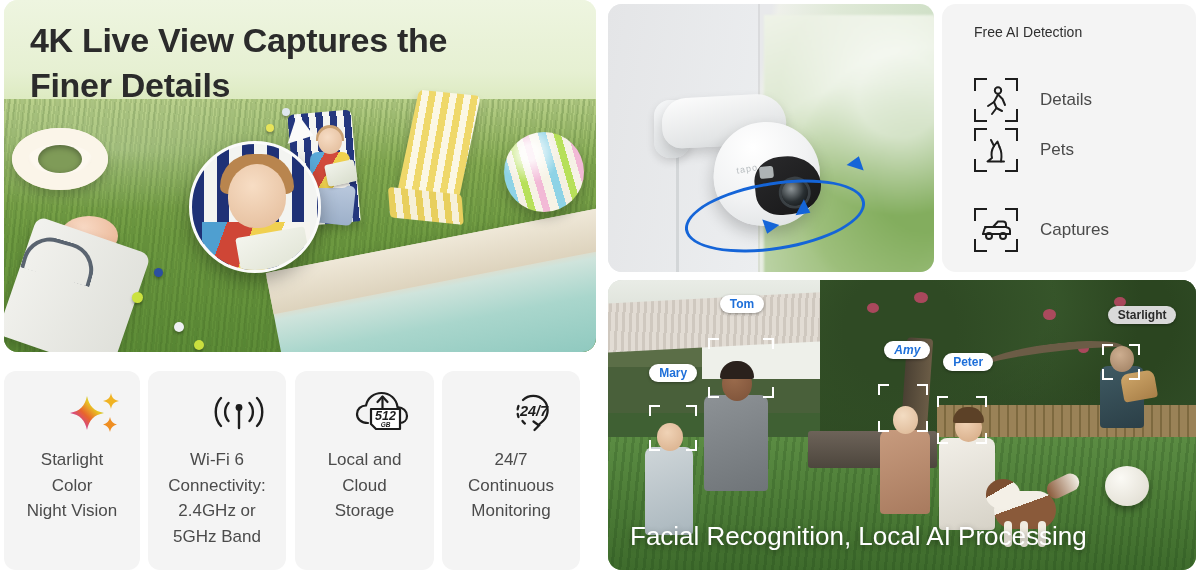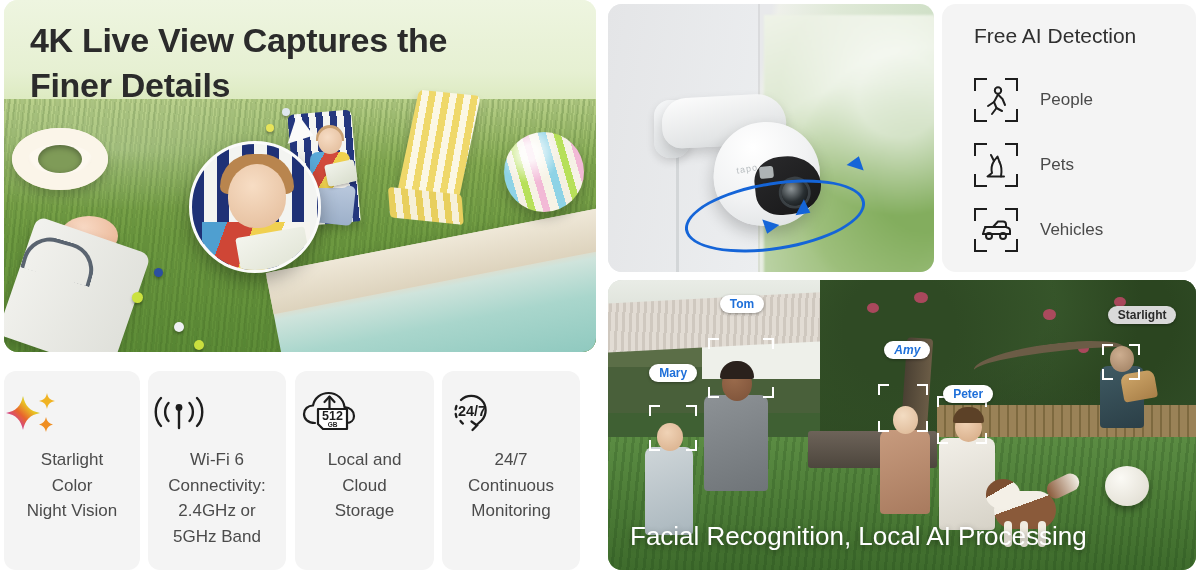--- a/index.html
+++ b/index.html
@@ -110,33 +110,33 @@
   .cam-logo{position:absolute;left:22px;top:44px;font-size:9px;color:#b9bec1;letter-spacing:1px;transform:rotate(-16deg);}
   .orbit{position:absolute;left:76px;top:178px;width:176px;height:62px;border:3px solid #1565d8;border-radius:50%;
         transform:rotate(-9deg);}
   .orbit-arrow{position:absolute;width:0;height:0;border-left:9px solid transparent;border-right:9px solid transparent;}
   .oa1{left:240px;top:152px;border-bottom:12px solid #1565d8;transform:rotate(18deg);}
   .oa2{left:152px;top:218px;border-top:12px solid #1565d8;transform:rotate(18deg);}
   .oa3{left:188px;top:200px;border-top:12px solid #1565d8;transform:rotate(-62deg);}
 
   
   #aidetect{left:942px;top:4px;width:254px;height:268px;background:#f4f4f4;}
-  .ai-title{position:absolute;left:32px;top:20px;font-size:21px;color:#2f2f2f;}
+  .ai-title{position:absolute;left:32px;top:20px;font-size:14px;color:#2f2f2f;}
   .ai-row{position:absolute;left:32px;display:flex;align-items:center;gap:22px;}
   .ai-label{font-size:17px;color:#4a4a4a;}
   .ai-icon{position:relative;width:44px;height:44px;}
   .brk{position:absolute;width:11px;height:11px;border:2px solid #1d1d1d;}
   .brk.tl{left:0;top:0;border-right:none;border-bottom:none;}
   .brk.tr{right:0;top:0;border-left:none;border-bottom:none;}
   .brk.bl{left:0;bottom:0;border-right:none;border-top:none;}
   .brk.br{right:0;bottom:0;border-left:none;border-top:none;}
 
   
   .fcard{position:absolute;top:371px;height:199px;background:#f4f4f4;border-radius:12px;}
-  .fc-icon{position:absolute;left:0;right:16px;top:16px;height:54px;display:flex;align-items:center;justify-content:flex-start;}
+  .fc-icon{position:absolute;left:0;right:16px;top:16px;height:54px;display:flex;align-items:center;justify-content:flex-end;font-style:italic;}
   .fc-text{position:absolute;left:8px;right:8px;top:76px;text-align:center;font-size:17px;line-height:1.5;color:#4b4b4b;white-space:pre-line;}
 
   
   #facial{left:608px;top:280px;width:588px;height:290px;
         background:
           linear-gradient(180deg,#cfd6cf 0 16%,#5b6e47 16% 30%,#49603a 30% 46%,#3f6033 46% 60%,#4e7a3c 60% 78%,#5e8f47 78% 100%);}
   .fr-sky{position:absolute;left:0;top:0;width:100%;height:22%;
         background:linear-gradient(180deg,#e9ece6,#d3d9cf);}
   .fr-roof{position:absolute;left:-2%;top:6%;width:46%;height:17%;
         background:repeating-linear-gradient(96deg,#cfc8bf 0 3px,#e2dcd4 3px 7px);transform:rotate(-3deg);}
@@ -260,24 +260,24 @@
       <div class="ai-icon">
         <span class="brk tl"></span><span class="brk tr"></span><span class="brk bl"></span><span class="brk br"></span>
         <svg width="44" height="44" viewBox="0 0 44 44" fill="none" stroke="#1d1d1d" stroke-width="2" stroke-linecap="round" stroke-linejoin="round">
           <circle cx="24" cy="12.5" r="3.2"></circle>
           <path d="M24 16.5 L20 24 L14 28"></path>
           <path d="M24 16.5 L28.5 21 L31 27"></path>
           <path d="M20 24 L22.5 30 L18 36"></path>
           <path d="M22.5 30 L28 33"></path>
         </svg>
       </div>
-      <div class="ai-label">People</div>
-    </div>
-
-    <div class="ai-row" style="top:139px;">
+      <div class="ai-label">Details</div>
+    </div>
+
+    <div class="ai-row" style="top:124px;">
       <div class="ai-icon">
         <span class="brk tl"></span><span class="brk tr"></span><span class="brk bl"></span><span class="brk br"></span>
         <svg width="44" height="44" viewBox="0 0 44 44" fill="none" stroke="#1d1d1d" stroke-width="2" stroke-linecap="round" stroke-linejoin="round">
           <path d="M17 12 L20 18 L23.5 13.5 L25.5 19"></path>
           <path d="M20 18 C17.5 22 17 26 18 30 L13.5 33.5 L30 33.5"></path>
           <path d="M25.5 19 C27.5 23 28 28 27 33.5"></path>
         </svg>
       </div>
       <div class="ai-label">Pets</div>
     </div>
@@ -286,21 +286,21 @@
       <div class="ai-icon">
         <span class="brk tl"></span><span class="brk tr"></span><span class="brk bl"></span><span class="brk br"></span>
         <svg width="44" height="44" viewBox="0 0 44 44" fill="none" stroke="#1d1d1d" stroke-width="2" stroke-linecap="round" stroke-linejoin="round">
           <path d="M9 26 L10.5 21 C11 19.5 12 19 13.5 19 L19 19 L24 13.5 L29 13.5 C31 13.5 32 14.5 32 16.5 L32 19 L34.5 20 C35.5 20.5 36 21.5 36 22.5 L36 26"></path>
           <path d="M9 26 L36 26"></path>
           <path d="M11 19 L32 19"></path>
           <circle cx="15" cy="28" r="3"></circle>
           <circle cx="29" cy="28" r="3"></circle>
         </svg>
       </div>
-      <div class="ai-label">Vehicles</div>
+      <div class="ai-label">Captures</div>
     </div>
   </div>
 
   <div class="fcard" style="left:4px;width:136px;">
     <div class="fc-icon">
       <svg width="56" height="48" viewBox="0 0 56 48">
         <defs>
           <linearGradient id="sg" x1="0" y1="1" x2="1" y2="0">
             <stop offset="0%" stop-color="#3fb7c8"></stop>
               <stop offset="22%" stop-color="#cf3fa0"></stop>
@@ -450,21 +450,21 @@
     <div class="pill" style="left:47%;top:21%;font-style:italic;">Amy</div>
 
     <div class="facebox" style="left:56%;top:40%;width:50px;height:48px;">
       <div class="fb-frame">
           <span class="fb-c tl"></span>
           <span class="fb-c tr"></span>
           <span class="fb-c bl"></span>
           <span class="fb-c br"></span>
         </div>
     </div>
-    <div class="pill" style="left:57%;top:25%;margin-top:32px;">Peter</div>
+    <div class="pill" style="left:57%;top:25%;">Peter</div>
 
     <div class="facebox" style="left:84%;top:22%;width:38px;height:36px;">
       <div class="fb-frame">
           <span class="fb-c tl"></span>
           <span class="fb-c tr"></span>
           <span class="fb-c bl"></span>
           <span class="fb-c br"></span>
         </div>
     </div>
     <div class="pill stranger" style="left:85%;top:9%;">Starlight</div>

